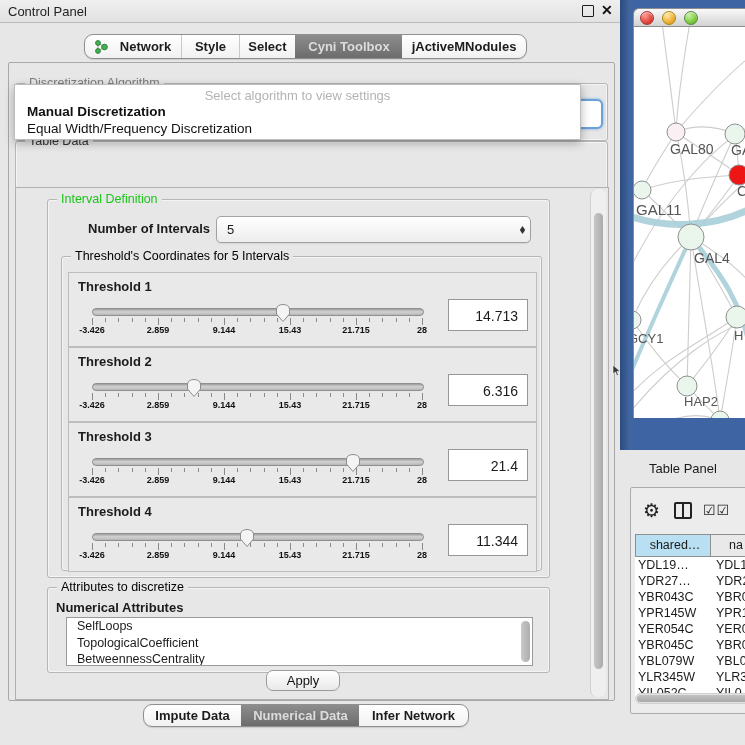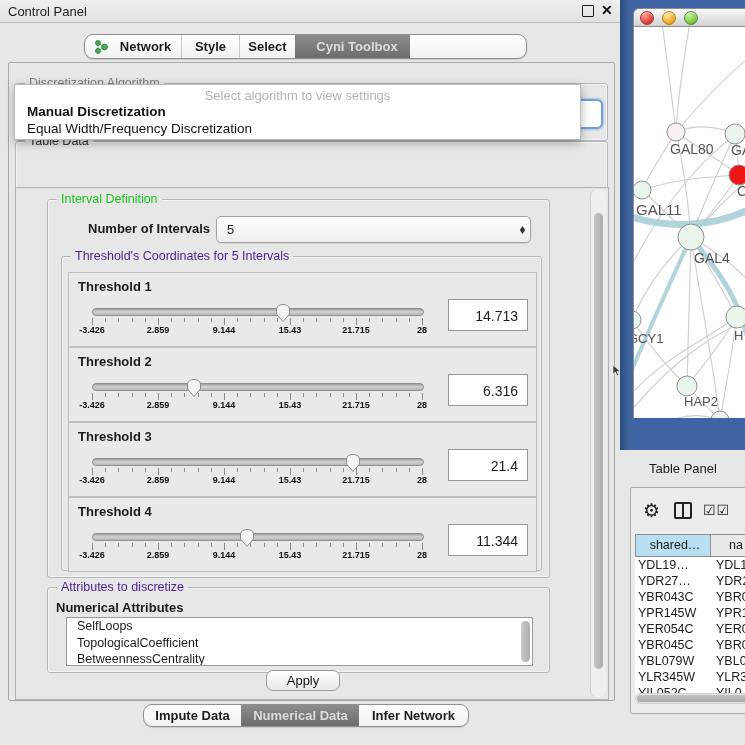--- a/index.html
+++ b/index.html
@@ -17,33 +17,33 @@
   
   .segbar{display:flex;background:linear-gradient(#ffffff,#f1f1f1);border:1px solid #8f8f8f;
     border-radius:9px;overflow:hidden;box-shadow:0 1px 1px rgba(0,0,0,.12);}
   .seg{display:flex;align-items:center;justify-content:center;gap:12px;font-size:13px;font-weight:bold;
     color:#1c1c1c;border-left:1px solid #c9c9c9;cursor:default;white-space:nowrap;}
   .seg:first-child{border-left:none;}
   .seg.sel{background:linear-gradient(#8d8d8d,#6c6c6c);color:#dcdcdc;border-left-color:transparent;}
   .seg.sel + .seg{border-left:none;}
   #top-tabs{left:84px;top:34px;width:441px;height:23px;}
   #top-tabs .seg:nth-child(1){width:96px;} #top-tabs .seg:nth-child(2){width:57px;}
-  #top-tabs .seg:nth-child(3){width:55px;} #top-tabs .seg:nth-child(4){width:106px;padding-left:8px;}
+  #top-tabs .seg:nth-child(3){width:55px;} #top-tabs .seg:nth-child(4){width:106px;}
   #top-tabs .seg:nth-child(5){flex:1;}
   #bottom-tabs{left:143px;top:704px;width:324px;height:21px;}
   #bottom-tabs .seg:nth-child(1){width:97px;} #bottom-tabs .seg:nth-child(2){width:117px;}
   #bottom-tabs .seg:nth-child(3){flex:1;}
 
   
   #outer{left:8px;top:62px;width:605px;height:637px;border:1px solid #a8a8a8;background:#e7e7e7;border-radius:2px;}
 
   .group{position:absolute;border:1px solid #b6b6b6;border-radius:3px;
     box-shadow:inset 0 0 0 1px rgba(255,255,255,.55);}
   .gtitle{position:absolute;top:-8px;left:9px;background:#e7e7e7;padding:0 4px;font-size:12.5px;line-height:14px;}
-  .gtitle.green{color:#19c519;} .gtitle.blue{color:#4c1d95;} .gtitle.gray{color:#7c7c7c;}
+  .gtitle.green{color:#19c519;} .gtitle.blue{color:#000000;} .gtitle.gray{color:#7c7c7c;}
 
   #algo-group{left:6px;top:20px;width:591px;height:56px;}
   #algo-combo{left:12px;top:36px;width:578px;height:26px;background:#fff;border:2px solid #6ba1d9;
     border-radius:6px;box-shadow:0 0 3px rgba(90,150,220,.8);}
   #popup{left:5px;top:21px;width:565px;height:54px;background:#ffffff;border:1px solid #bcbcbc;
     box-shadow:0 3px 9px rgba(0,0,0,.3);z-index:20;}
   #popup .hint{margin-top:3px;text-align:center;color:#b3b3b3;font-size:13px;}
   #popup .opt{font-size:13.5px;padding:1px 0 0 12px;line-height:16px;color:#111;}
   #popup .opt.bold{font-weight:bold;}
 
@@ -145,20 +145,23 @@
         <span>Network</span>
       </div>
       <div class="seg">
         <span>Style</span>
       </div>
       <div class="seg">
         <span>Select</span>
       </div>
       <div class="seg sel">
         <span>Cyni Toolbox</span>
+      </div>
+      <div class="seg">
+        <span>jActiveMNodules</span>
       </div>
     </div>
 
   <div id="outer" class="abs">
 
     <div id="algo-group" class="group">
       <span class="gtitle gray">Discretization Algorithm</span>
     </div>
     <div id="algo-combo" class="abs"></div>
 

